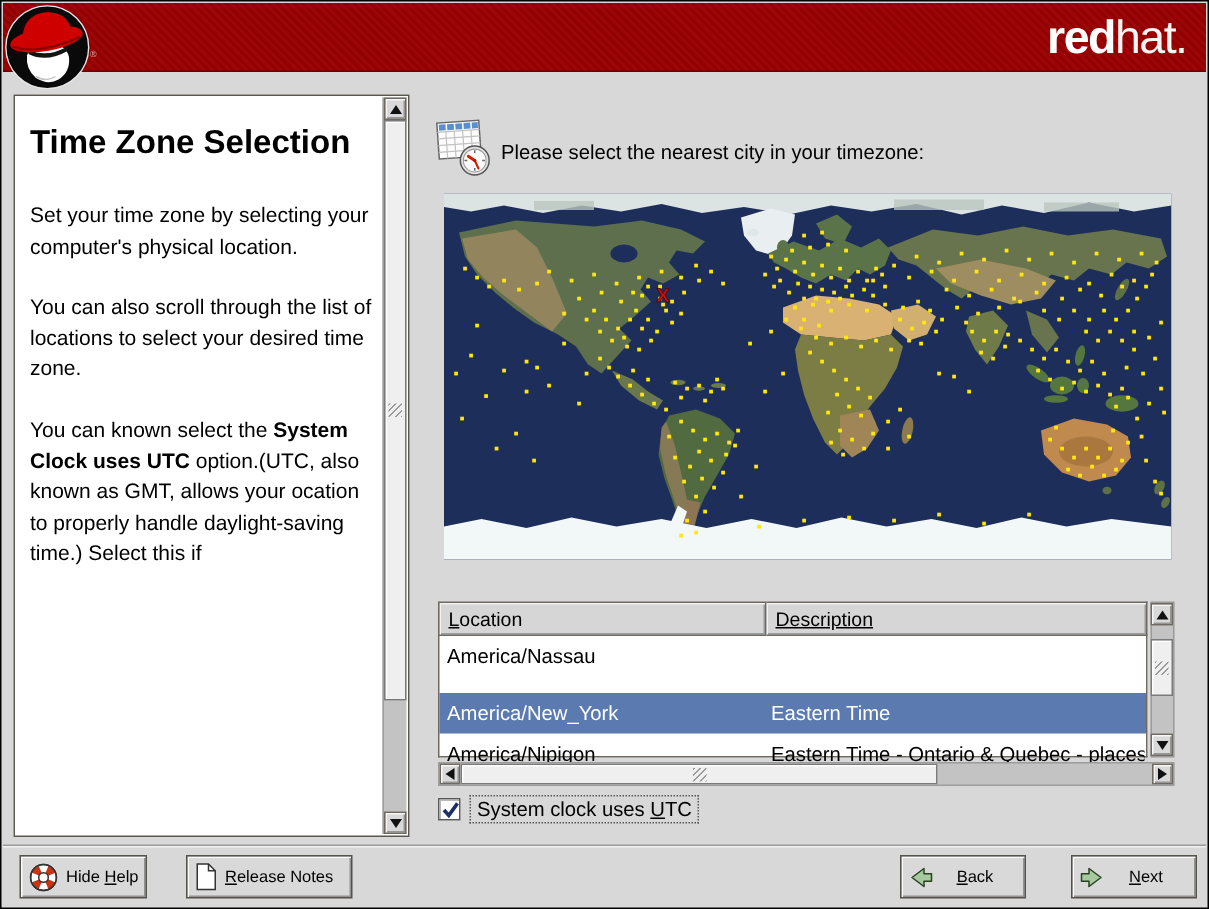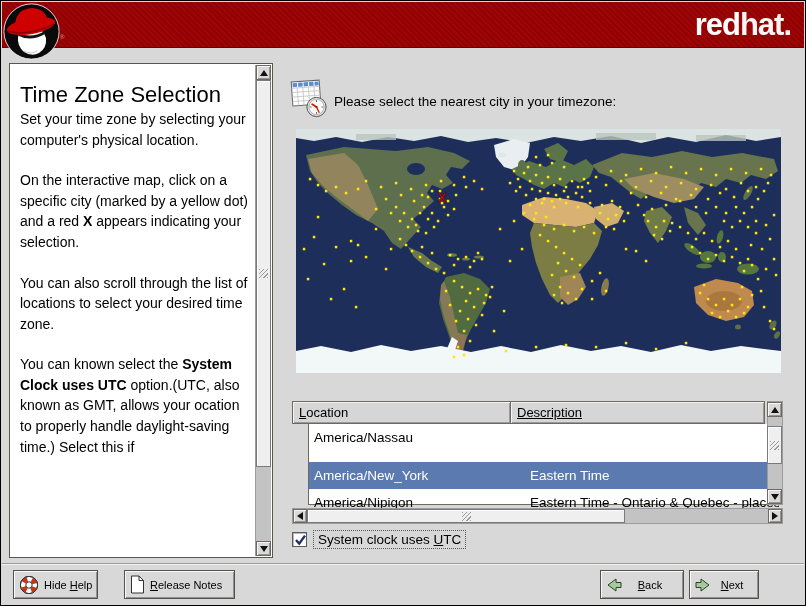--- a/index.html
+++ b/index.html
@@ -9,29 +9,29 @@
 
   
   .topbar { position:absolute; left:1px; top:1px; right:1px; height:46px;
             background-color:#9a0101; border-bottom:1px solid #6d0000; }
   .topbar .texture { position:absolute; inset:0;
             background:repeating-linear-gradient(45deg, rgba(0,0,0,.05) 0 2px, rgba(255,255,255,.02) 2px 4px); }
   .shadowman { position:absolute; left:2px; top:2px; width:57px; height:57px; z-index:6; }
   .brand { position:absolute; right:13px; top:5px; color:#fff; font-size:31px;
            letter-spacing:-1px; z-index:5; }
   .brand .b { font-weight:bold; }
-  .brand .l { font-weight:bold; opacity:.96; }
+  .brand .l { font-weight:normal; opacity:.96; }
   .registered { position:absolute; left:59px; top:33px; font-size:6px; color:#d8a0a0; z-index:6; }
 
   
   .help-panel { position:absolute; left:8px; top:62px; width:264px; height:495px;
                 background:#fff; border:1px solid #5a574f; }
   .help-content { position:absolute; left:0; top:0; right:17px; bottom:0;
                   overflow:hidden; padding:16px 4px 0 10px; color:#000; }
-  .help-title { font-size:22px; font-weight:normal; line-height:1.32; }
+  .help-title { font-size:22px; font-weight:bold; line-height:1.32; margin-bottom:24px; }
   .help-para { font-size:14px; line-height:1.47; margin-bottom:20px; }
   .help-para .b { font-weight:bold; }
 
   
   .vsb { position:absolute; top:1px; bottom:1px; right:1px; width:16px;
          background:#c3c3c3; border-left:1px solid #9c9c9c; }
   .sb-btn { position:absolute; left:0; width:15px; height:15px; background:#d9d9d9;
             border:1px solid #6e6a62; box-shadow:inset 1px 1px 0 #f6f6f6, inset -1px -1px 0 #969696;
             display:flex; align-items:center; justify-content:center; }
   .sb-thumb { position:absolute; left:0; width:15px; background:#efefef;
@@ -55,21 +55,21 @@
   .sel-x { font:bold 13px "Liberation Sans", sans-serif; }
 
   
   .tz-table { position:absolute; left:291px; top:400px; width:491px; height:104px; }
   .tz-head { position:absolute; left:0; top:0; width:473px; height:23px; display:flex; }
   .th { height:23px; background:#d6d6d6; border:1px solid #6e6a62;
         box-shadow:inset 1px 1px 0 #f2f2f2, inset -1px -1px 0 #9a9a9a;
         font-size:13px; padding:3px 0 0 6px; color:#000; }
   .th.loc { width:219px; }
   .th.desc { width:254px; border-left:none;text-decoration:underline; }
-  .tz-body { position:absolute; left:16px; top:23px; width:473px; height:81px;
+  .tz-body { position:absolute; left:0; top:23px; width:473px; height:81px;
              background:#fff; border:1px solid #6e6a62; border-top:none; }
   .tz-row { display:flex; height:27px; font-size:13.5px; color:#000; align-items:center; }
   .tz-row .cell { overflow:hidden; white-space:nowrap; }
   .tz-row .loc { width:218px; padding-left:5px; }
   .tz-row .desc { width:252px; padding-left:3px; }
   .tz-row.selected { color:#fff;margin-top:11px; }
   .tz-vsb { position:absolute; right:0; top:0; width:16px; height:104px;
             background:#c3c3c3; border:1px solid #9c9c9c; }
 
   .hsb { position:absolute; left:291px; top:507px; width:491px; height:16px;
@@ -91,21 +91,21 @@
   
   .footer-sep { position:absolute; left:1px; right:1px; top:562px; height:2px;
                 border-top:1px solid #9a9a9a; border-bottom:1px solid #f2f2f2; }
   .btn { position:absolute; top:569px; height:29px; background:#d9d9d9;
          border:1px solid #55524c; box-shadow:inset 1px 1px 0 #fbfbfb, inset -1px -1px 0 #929292;
          display:flex; align-items:center; font-size:11px; color:#000; cursor:default; }
   .btn .ic { margin:0 5px 0 5px; flex:0 0 auto; display:flex; }
   .btn-hide-help { left:12px; width:85px; }
   .btn-release { left:123px; width:111px; }
   .btn-back { left:599px; width:84px; }
-  .btn-next { left:688px; width:70px; }
+  .btn-next { left:713px; width:84px; }
   .btn-back .lbl, .btn-next .lbl { flex:1; text-align:center; margin-right:10px; }
 </style>
 </head>
 <body>
 
 <div class="screen">
 
   <div class="topbar" style="background-color: rgb(154, 1, 1);">
     <div class="texture"></div>
     <div class="brand"><span class="b">red</span><span class="l">hat.</span></div>
@@ -120,21 +120,20 @@
     <path d="M12,22 Q13,6 29,5 Q44,6 45,20 Q37,26 28,26 Q18,26 12,22 Z" fill="#cf0000"></path>
     <path d="M5.5,28 Q22,34 50.5,21.5" stroke="#8a0000" stroke-width="1.4" fill="none"></path>
     <path d="M21,48 Q28,52 34,48" stroke="#c4c4c4" stroke-width="1" fill="none"></path>
   </svg>
 
   <div class="help-panel">
     <div class="help-content">
       <div class="help-title">Time Zone Selection</div>
       <div id="help-paragraphs">
           <p class="help-para"><span>Set your time zone by selecting your computer's physical location.</span></p>
-          <p class="help-para"><span>On the interactive map, click on a specific city (marked by a yellow dot) and a red </span><span class="b">X</span><span> appears indicating your selection.</span></p>
           <p class="help-para"><span>You can also scroll through the list of locations to select your desired time zone.</span></p>
           <p class="help-para"><span>You can known select the </span><span class="b">System Clock uses UTC</span><span> option.(UTC, also known as GMT, allows your ocation to properly handle daylight-saving time.) Select this if</span></p>
         </div>
     </div>
     <div class="vsb">
       <div class="sb-btn" style="top:0;">
           <div class="tri-up"></div>
         </div>
       <div class="sb-thumb" style="top:15px;height:387px;">
           <div class="grip"></div>

